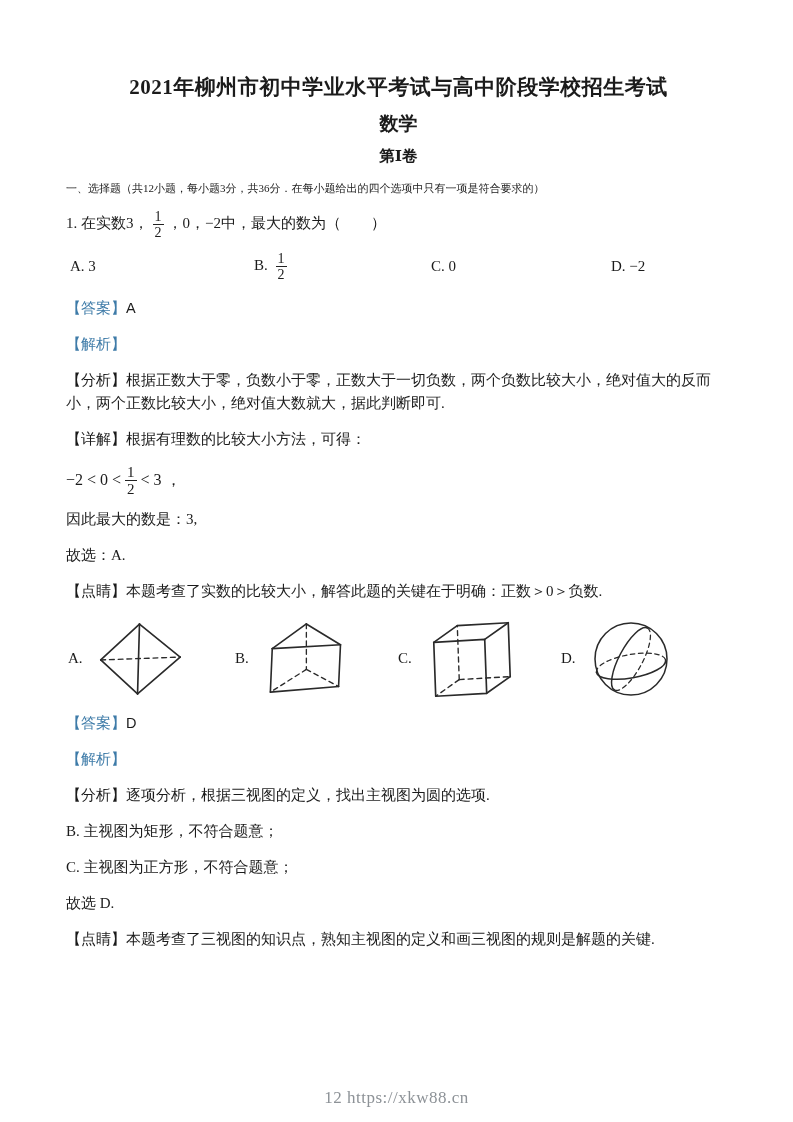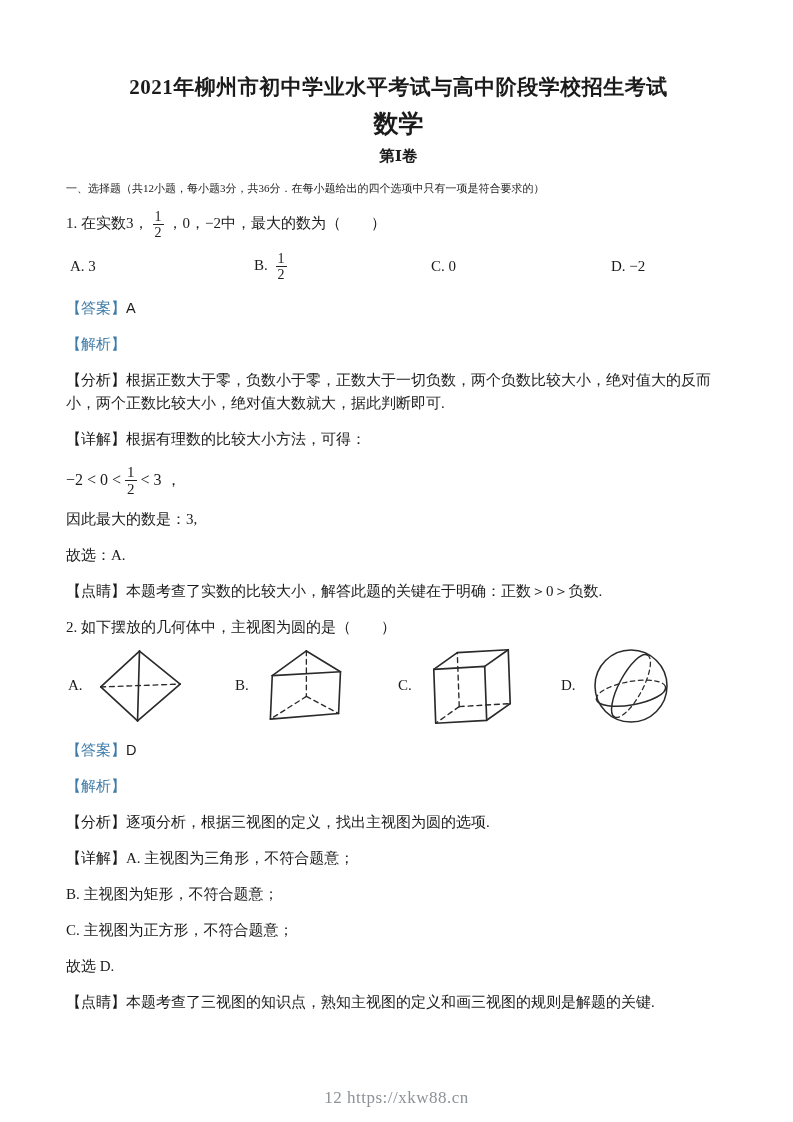--- a/index.html
+++ b/index.html
@@ -8,21 +8,21 @@
     position:relative;
     width:793px; height:1122px;
     margin:12px auto;
     background:#ffffff;
     font-family:"Liberation Serif","DejaVu Serif",serif;
     color:#1b1b1b;
     padding:60px 62px 0 66px;
     overflow:hidden;
   }
   .title   { text-align:center; font-size:21px; font-weight:700; line-height:30px; margin-bottom:8px; letter-spacing:0.5px; }
-  .subject { text-align:center; font-size:25px; font-weight:700; line-height:28px; margin-bottom:6px; }
+  .subject { text-align:center; font-size:19px; font-weight:700; line-height:28px; margin-bottom:6px; }
   .info    { text-align:center; font-size:15px; font-weight:700; line-height:24px; margin-bottom:3px; }
   .volume  { text-align:center; font-size:15.5px; font-weight:700; line-height:24px; margin-bottom:7px; }
   .sec-heading { font-size:11px; font-weight:400; line-height:27px; margin-bottom:7px; }
   .para    { font-size:15px; line-height:23px; margin-bottom:13px; }
   .stem    { margin-bottom:4px; }
   .answer-line .ans-label, .jiexi-label { color:#3e7ba8; }
   .ans-value { color:#1b1b1b; font-family:"Liberation Sans","DejaVu Sans",sans-serif; font-size:14.5px; }
   .frac { display:inline-flex; flex-direction:column; align-items:center; vertical-align:middle; line-height:1.1; font-size:14px; margin:0 4px; }
   .frac .den { border-top:1.3px solid #222; padding:0 2px; }
   .frac .num { padding:0 2px; }
@@ -93,21 +93,20 @@
     <span>−2 &lt; 0 &lt;</span><span class="frac">
         <span class="num">1</span>
         <span class="den">2</span>
       </span><span>&lt; 3 ，</span>
   </div>
 
   <div class="para">因此最大的数是：3,</div>
   <div class="para">故选：A.</div>
   <div class="para">【点睛】本题考查了实数的比较大小，解答此题的关键在于明确：正数＞0＞负数.</div>
 
-  <div class="para stem q2-stem">2. 如下摆放的几何体中，主视图为圆的是（　　）</div>
 
   <div class="figures-row">
     <div class="figure-item">
       <span class="fig-label">A.</span>
       <svg width="92" height="78" viewBox="0 0 95 78">
         <line class="dashed" x1="8" y1="40" x2="90" y2="37"></line>
         <line class="solid" x1="48" y1="3" x2="8" y2="40"></line>
         <line class="solid" x1="48" y1="3" x2="90" y2="37"></line>
         <line class="solid" x1="8" y1="40" x2="46" y2="75"></line>
         <line class="solid" x1="90" y1="37" x2="46" y2="75"></line>
@@ -161,21 +160,20 @@
 
   <div class="para answer-line">
     <span class="ans-label">【答案】</span><span class="ans-value">D</span>
   </div>
 
   <div class="para">
     <span class="jiexi-label">【解析】</span>
   </div>
 
   <div class="para">【分析】逐项分析，根据三视图的定义，找出主视图为圆的选项.</div>
-  <div class="para">【详解】A. 主视图为三角形，不符合题意；</div>
   <div class="para">B. 主视图为矩形，不符合题意；</div>
   <div class="para">C. 主视图为正方形，不符合题意；</div>
   <div class="para">故选 D.</div>
   <div class="para">【点睛】本题考查了三视图的知识点，熟知主视图的定义和画三视图的规则是解题的关键.</div>
 
   <div class="footer">12 https://xkw88.cn</div>
 
 </div>
 
 </body></html>

